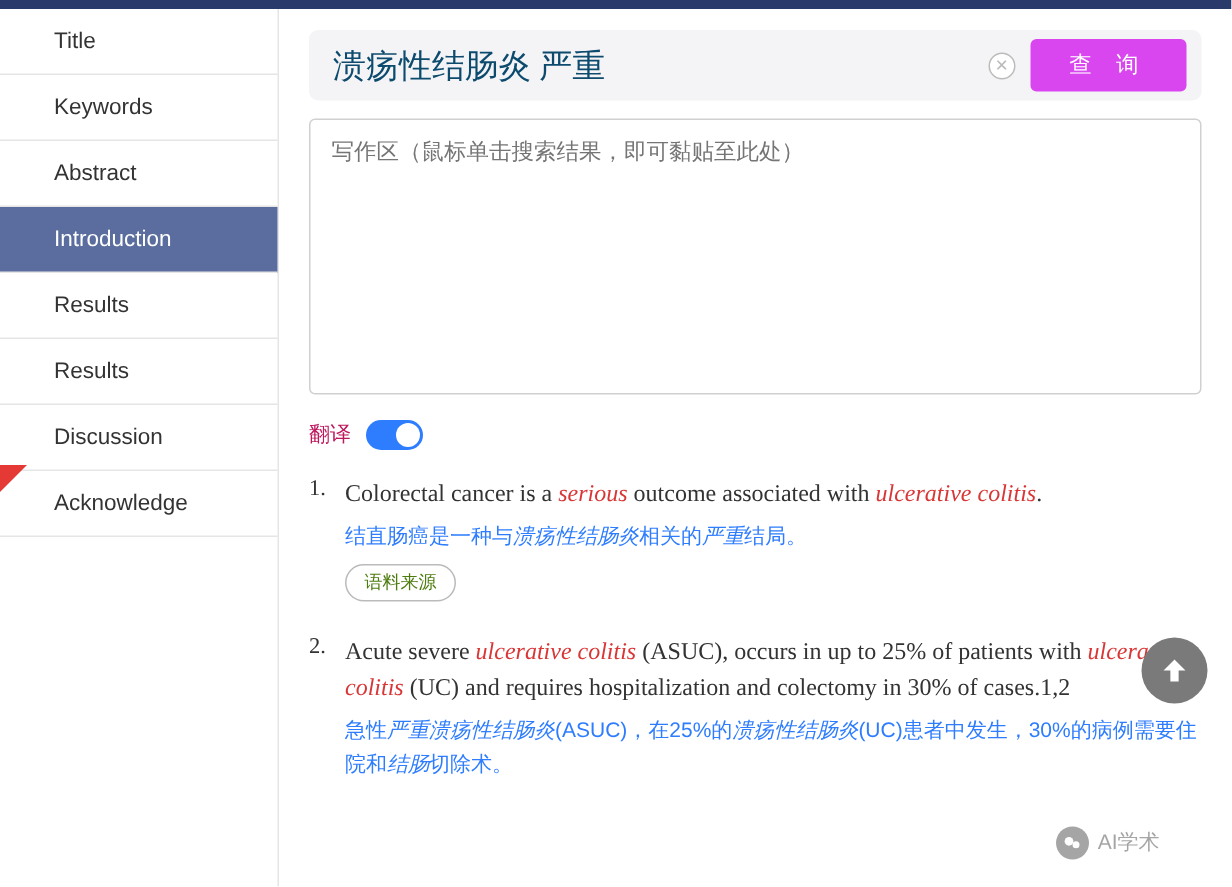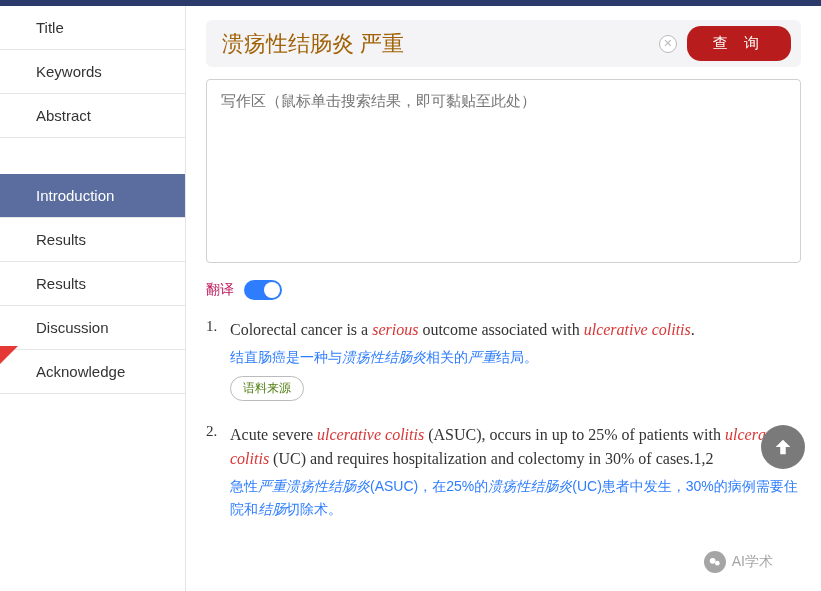--- a/index.html
+++ b/index.html
@@ -9,21 +9,21 @@
     width: 821px; height: 591px; overflow: hidden; position: relative;
   }
   .topbar { height: 6px; background: #2a3a6b; }
   .layout { display: flex; height: calc(100% - 6px); }
   .sidebar { width: 186px; flex-shrink: 0; border-right: 1px solid #e5e5e5; }
   .nav-item {
     height: 44px; line-height: 44px; padding-left: 36px;
     border-bottom: 1px solid #e5e5e5; font-size: 15px; color: #333;
     cursor: pointer; position: relative;
   }
-  .nav-item.active { background: #5a6d9e; color: #fff; margin-top: 36px; }
+  .nav-item.active { background: #5a6d9e; color: #fff; }
   .new-corner {
     position: absolute; left: -4px; top: -4px; width: 44px; height: 44px;
     pointer-events: none;
   }
   .new-corner::before {
     content: ""; position: absolute; left: 0; top: 0;
     border-style: solid; border-width: 22px 22px 0 0;
     border-color: #e53935 transparent transparent transparent;
   }
   .new-text {
@@ -31,29 +31,29 @@
     font-weight: bold; font-style: italic; transform: rotate(-45deg);
     transform-origin: left top;
   }
   .main { flex: 1; padding: 14px 20px 0 20px; overflow-y: auto; }
   .search-row {
     display: flex; align-items: center; background: #f4f4f6;
     border-radius: 6px; padding: 6px 10px; gap: 10px;
   }
   .search-input {
     flex: 1; border: none; background: transparent; outline: none;
-    font-size: 22px; font-weight: 500; color: #a16207; padding: 4px 6px;
+    font-size: 22px; font-weight: 500; color: #0c4a6e; padding: 4px 6px; font-family: Liberation Serif, serif;
   }
   .clear-btn {
     width: 18px; height: 18px; border: 1px solid #bbb; border-radius: 50%;
     display: flex; align-items: center; justify-content: center;
     color: #bbb; font-size: 11px; cursor: pointer; background: #fff;
   }
   .query-btn {
-    background: #b91c1c; color: #fff; border: none; border-radius: 14px;
+    background: #d946ef; color: #fff; border: none; border-radius: 4px;
     padding: 8px 26px; font-size: 15px; letter-spacing: 6px; cursor: pointer;
   }
   .writearea {
     margin-top: 12px; width: 100%; height: 184px; resize: none;
     border: 1px solid #d0d0d0; border-radius: 4px; padding: 12px 14px;
     font-size: 15px; color: #999; background: #fff; outline: none;
     font-family: inherit;
   }
   .translate-row {
     display: flex; align-items: center; gap: 10px; margin: 14px 0 18px 0;

